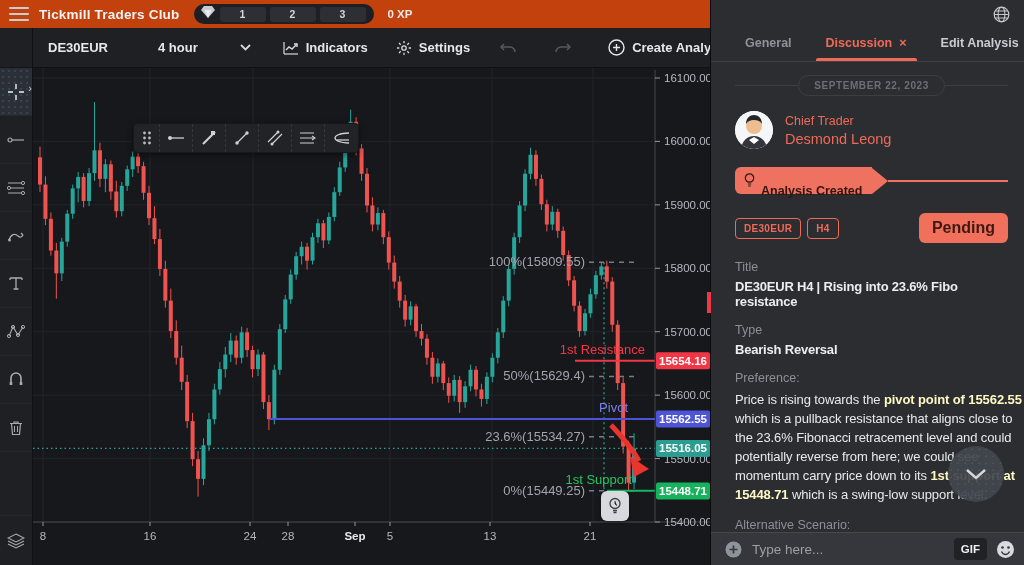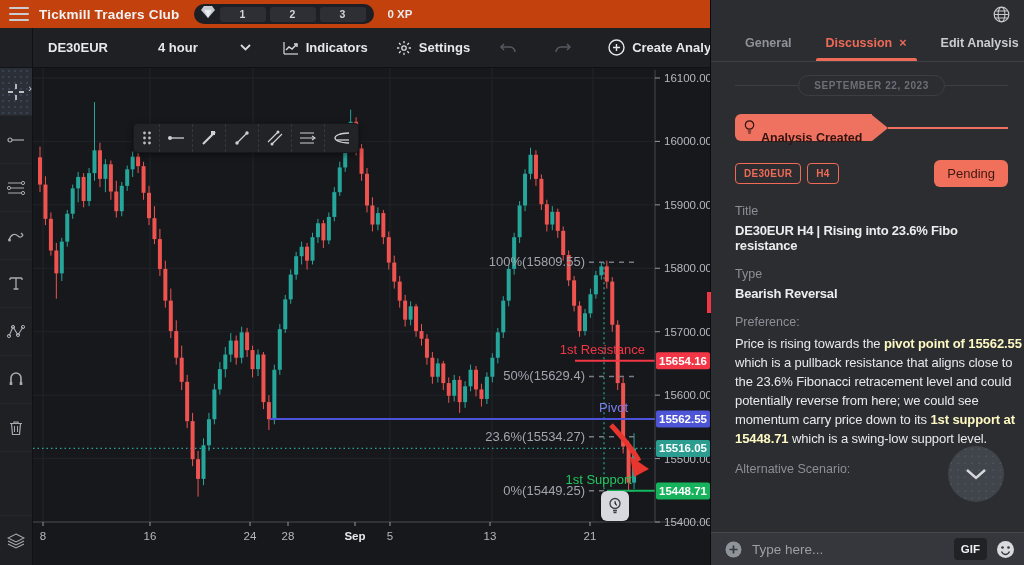--- a/index.html
+++ b/index.html
@@ -71,21 +71,21 @@
   #author-name { color:#ee6a57; font-size:14.5px; margin-top:3px; }
 
   #ribbon-row { display:flex; align-items:center; margin-top:18px; }
   #ribbon { background:#ef7261; border-radius:6px 0 0 6px; height:27px; display:flex; align-items:center; padding:0 10px 0 9px; }
   #ribbon-label { color:#32140f; font-size:12.5px; font-weight:bold; margin-left:6px; white-space:nowrap;margin-top:20px; }
   #ribbon-tip { width:0; height:0; border-top:13.5px solid transparent; border-bottom:13.5px solid transparent; border-left:16px solid #ef7261; }
   #ribbon-line { flex:1; height:2px; background:#ef7261; }
 
   #badge-row { display:flex; align-items:center; margin-top:19px; }
   .sym-badge { border:1.4px solid #ef6a57; color:#ef6a57; font-size:10px; font-weight:bold; border-radius:4px; padding:4px 8px; margin-right:6px; letter-spacing:.3px; }
-  #pending-badge { margin-left:auto; background:#f0705b; color:#401812; font-size:13px; font-weight:normal; border-radius:6px; padding:6px 13px; }
+  #pending-badge { margin-left:auto; background:#f0705b; color:#401812; font-size:16px; font-weight:bold; border-radius:6px; padding:6px 13px; }
 
   .fld-label { color:#8b8f96; font-size:12.5px; margin-top:14px; }
   .fld-value { color:#eceded; font-size:13px; font-weight:bold; margin-top:5px; letter-spacing:-.2px; }
   #title-label { margin-top:17px; }
   .para { color:#e8e9ea; font-size:13px; line-height:19px; margin-top:5px; width:290px; letter-spacing:-.1px; }
   .para .hl { color:#fef9c3; font-weight:bold; }
 
   #scroll-fab { position:absolute; left:237px; top:446px; width:56px; height:56px; border-radius:50%;
                 background:rgba(66,70,77,.93); display:flex; align-items:center; justify-content:center; cursor:pointer; z-index:8;
                 background-image:radial-gradient(rgba(90,95,104,.5) 1px, transparent 1px); background-size:7px 7px; }
@@ -628,20 +628,35 @@
     <div class="tab alt"><span>Edit Analysis</span></div>
   </div>
 
   <div id="panel-scroll">
     <div id="date-row">
       <div class="date-line"></div>
       <div id="date-pill">SEPTEMBER 22, 2023</div>
       <div class="date-line"></div>
     </div>
 
+    <div id="author-row">
+      <div id="avatar">
+        <svg width="38" height="38" viewBox="0 0 38 38">
+            <circle cx="19" cy="19" r="19" fill="#f5f6f7"></circle>
+            <path d="M6 38c1-9 7-13 13-13s12 4 13 13z" fill="#32353c"></path>
+            <path d="M14 29l5 4 5-4-5-3z" fill="#fff"></path>
+            <circle cx="19" cy="15" r="8" fill="#eebd8f"></circle>
+            <path d="M11 13c0-6 4-9 8-9s8 3 8 9c-2-3-4-4-8-4s-6 1-8 4z" fill="#23262b"></path>
+          </svg>
+      </div>
+      <div id="author-meta">
+        <div id="author-role">Chief Trader</div>
+        <div id="author-name">Desmond Leong</div>
+      </div>
+    </div>
 
     <div id="ribbon-row">
       <div id="ribbon">
         <svg width="11" height="15" viewBox="0 0 11 15">
             <circle cx="5.5" cy="5" r="4.2" stroke="#32140f" stroke-width="1.2" fill="none"></circle>
             <path d="M3.8 11h3.4M4.2 13h2.6" stroke="#32140f" stroke-width="1.2"></path>
           </svg>
         <span id="ribbon-label">Analysis Created</span>
       </div>
       <div id="ribbon-tip"></div>

